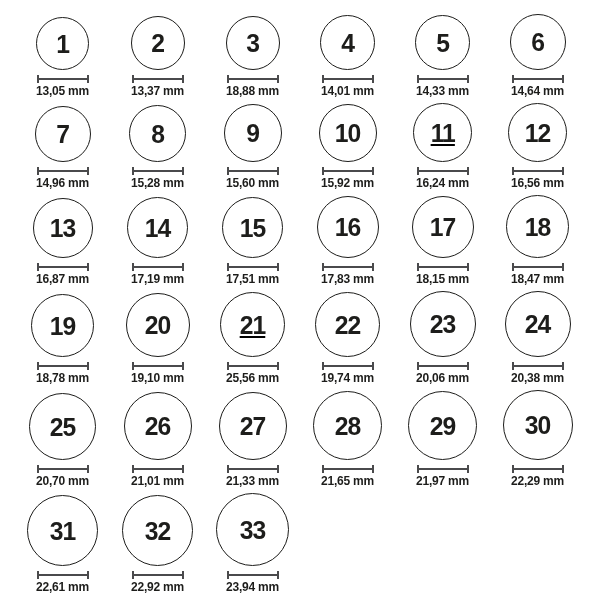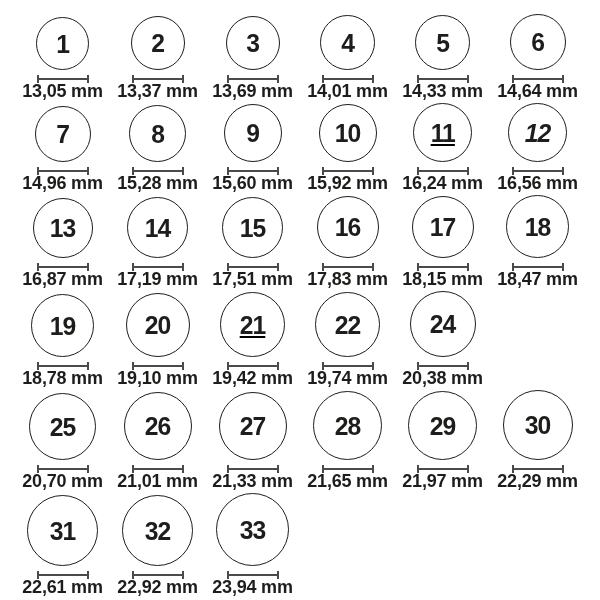--- a/index.html
+++ b/index.html
@@ -71,21 +71,21 @@
     position: absolute;
     top: 50%;
     left: 0;
     right: 0;
     height: 1.5px;
     margin-top: -0.75px;
     background: var(--dimension-line);
   }
   .label {
     margin-top: 2px;
-    font-size: 18px;
+    font-size: 12px;
     font-weight: 700;
     letter-spacing: -0.2px;
     color: var(--label-text);
     line-height: 13px;
     white-space: nowrap;
   }
 </style>
 </head>
 <body>
 
@@ -115,21 +115,21 @@
   </div>
       <div class="cell">
     <div class="circle" style="width: 54px; height: 54px;">
       <span class="num">3</span>
     </div>
     <div class="dim">
       <span class="tick left"></span>
       <span class="hline"></span>
       <span class="tick right"></span>
     </div>
-    <div class="label">13,69 mm</div>
+    <div class="label">18,88 mm</div>
   </div>
       <div class="cell">
     <div class="circle" style="width: 55px; height: 55px;">
       <span class="num">4</span>
     </div>
     <div class="dim">
       <span class="tick left"></span>
       <span class="hline"></span>
       <span class="tick right"></span>
     </div>
@@ -208,21 +208,21 @@
       <span class="num">11</span>
     </div>
     <div class="dim">
       <span class="tick left"></span>
       <span class="hline"></span>
       <span class="tick right"></span>
     </div>
     <div class="label">16,24 mm</div>
   </div>
       <div class="cell">
-    <div class="circle" style="width: 59px; height: 59px; font-style: italic;">
+    <div class="circle" style="width: 59px; height: 59px;">
       <span class="num">12</span>
     </div>
     <div class="dim">
       <span class="tick left"></span>
       <span class="hline"></span>
       <span class="tick right"></span>
     </div>
     <div class="label">16,56 mm</div>
   </div>
     </div>
@@ -319,35 +319,46 @@
   </div>
       <div class="cell">
     <div class="circle" style="width: 65px; height: 65px; text-decoration: underline;">
       <span class="num">21</span>
     </div>
     <div class="dim">
       <span class="tick left"></span>
       <span class="hline"></span>
       <span class="tick right"></span>
     </div>
-    <div class="label">19,42 mm</div>
+    <div class="label">25,56 mm</div>
   </div>
       <div class="cell">
     <div class="circle" style="width: 65px; height: 65px;">
       <span class="num">22</span>
     </div>
     <div class="dim">
       <span class="tick left"></span>
       <span class="hline"></span>
       <span class="tick right"></span>
     </div>
     <div class="label">19,74 mm</div>
   </div>
       <div class="cell">
     <div class="circle" style="width: 66px; height: 66px;">
+      <span class="num">23</span>
+    </div>
+    <div class="dim">
+      <span class="tick left"></span>
+      <span class="hline"></span>
+      <span class="tick right"></span>
+    </div>
+    <div class="label">20,06 mm</div>
+  </div>
+      <div class="cell">
+    <div class="circle" style="width: 66px; height: 66px;">
       <span class="num">24</span>
     </div>
     <div class="dim">
       <span class="tick left"></span>
       <span class="hline"></span>
       <span class="tick right"></span>
     </div>
     <div class="label">20,38 mm</div>
   </div>
     </div>

